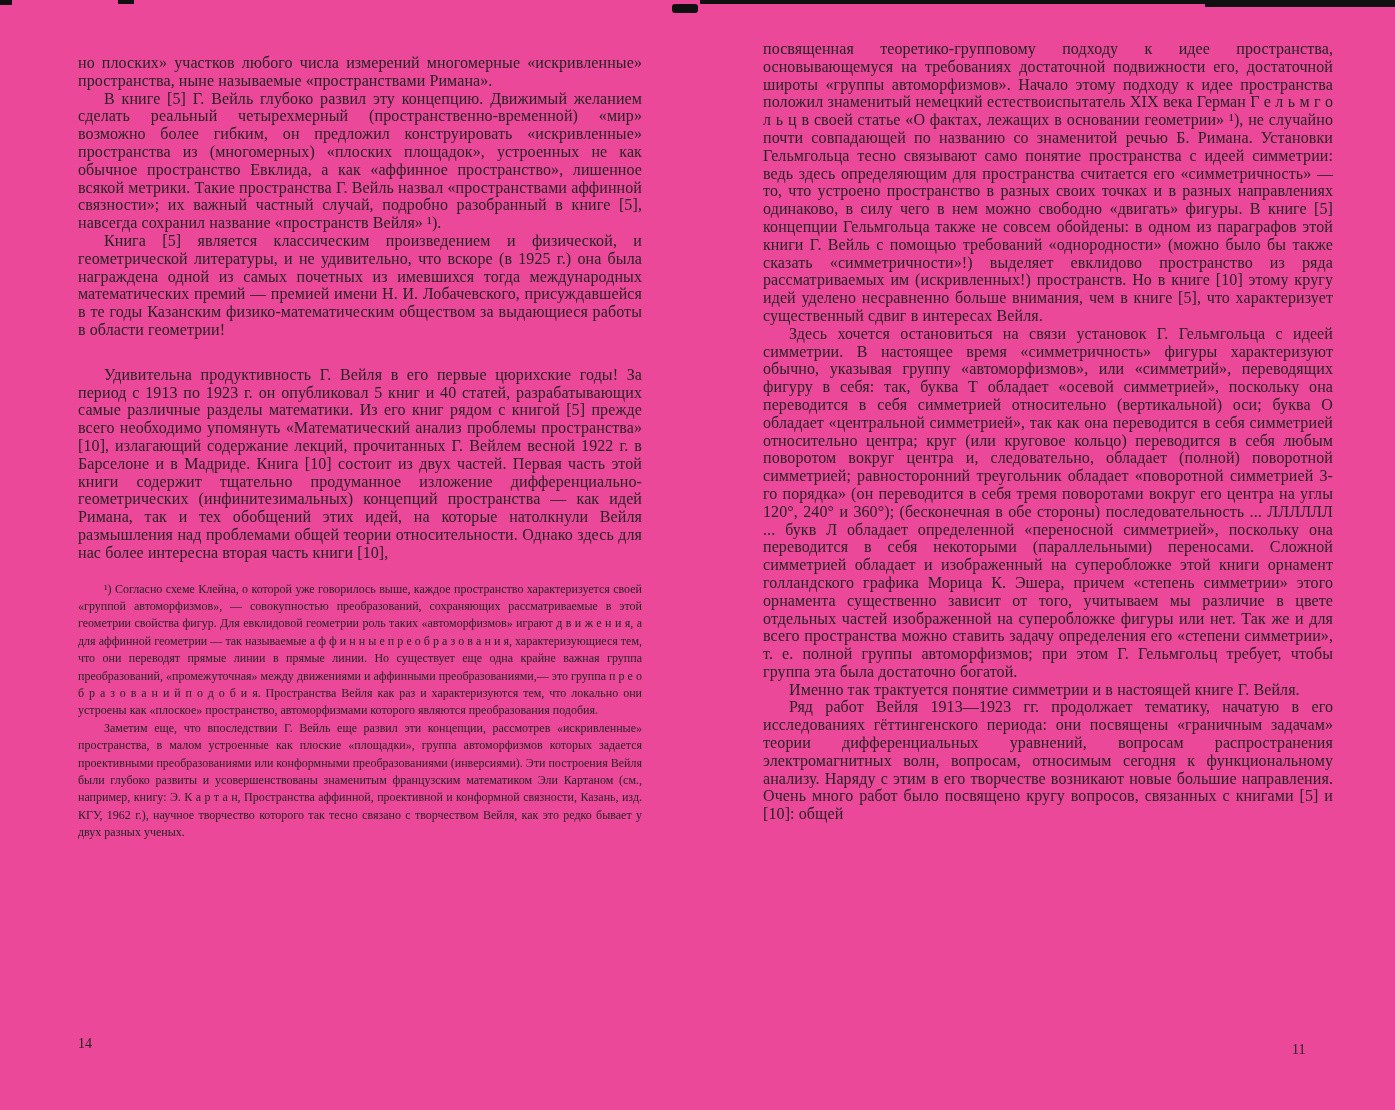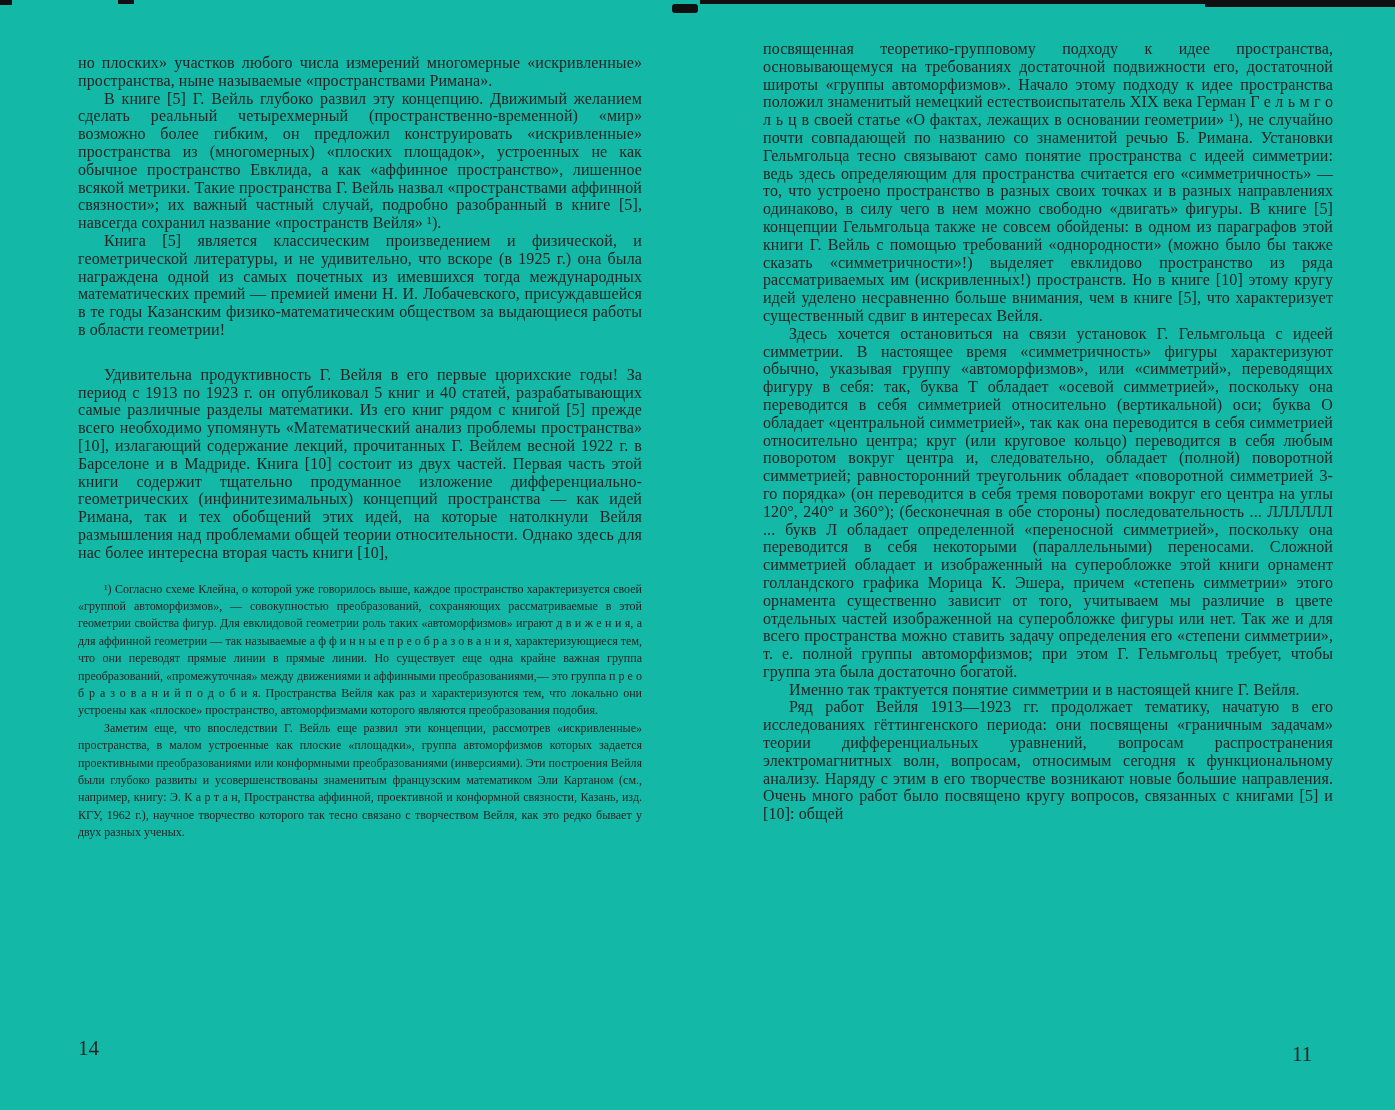--- a/index.html
+++ b/index.html
@@ -1,21 +1,21 @@
 <!DOCTYPE html>
 <html><head>
 <meta charset="utf-8">
 <style>
   * { margin: 0; padding: 0; box-sizing: border-box; }
   html, body { background: #e9e8e4; }
   .scan {
     position: relative;
     width: 1395px;
     height: 1110px;
-    background: #14b8a6;
+    background: #ec4899;
     overflow: hidden;
     font-family: "Liberation Serif", "DejaVu Serif", serif;
     color: #242424;
   }
   .artifact { position: absolute; background: #101010; }
   .art1 { left: 0;    top: 2; width: 12px;  height: 5px; }
   .art2 { left: 118px; top: 0; width: 16px; height: 4px; }
   .art3 { left: 672px; top: 4px; width: 26px; height: 9px; border-radius: 3px; }
   .art4 { left: 700px; top: 0; width: 695px; height: 4px; }
   .art5 { left: 1205px; top: 0; width: 190px; height: 7px; }
@@ -35,21 +35,21 @@
 
   .footnotes { margin-top: 19px; }
   .footnotes p {
     font-size: 12px;
     line-height: 17.4px;
     text-align: justify;
   }
 
   .pagenum {
     position: absolute;
-    font-size: 21px;
+    font-size: 14px;
     font-family: "Liberation Serif", "DejaVu Serif", serif;
     color: #242424;
   }
   .pagenum-left  { left: 78px;   top: 1036px; }
   .pagenum-right { left: 1292px; top: 1042px; }
 </style>
 </head>
 <body>
 
 <div class="scan">

